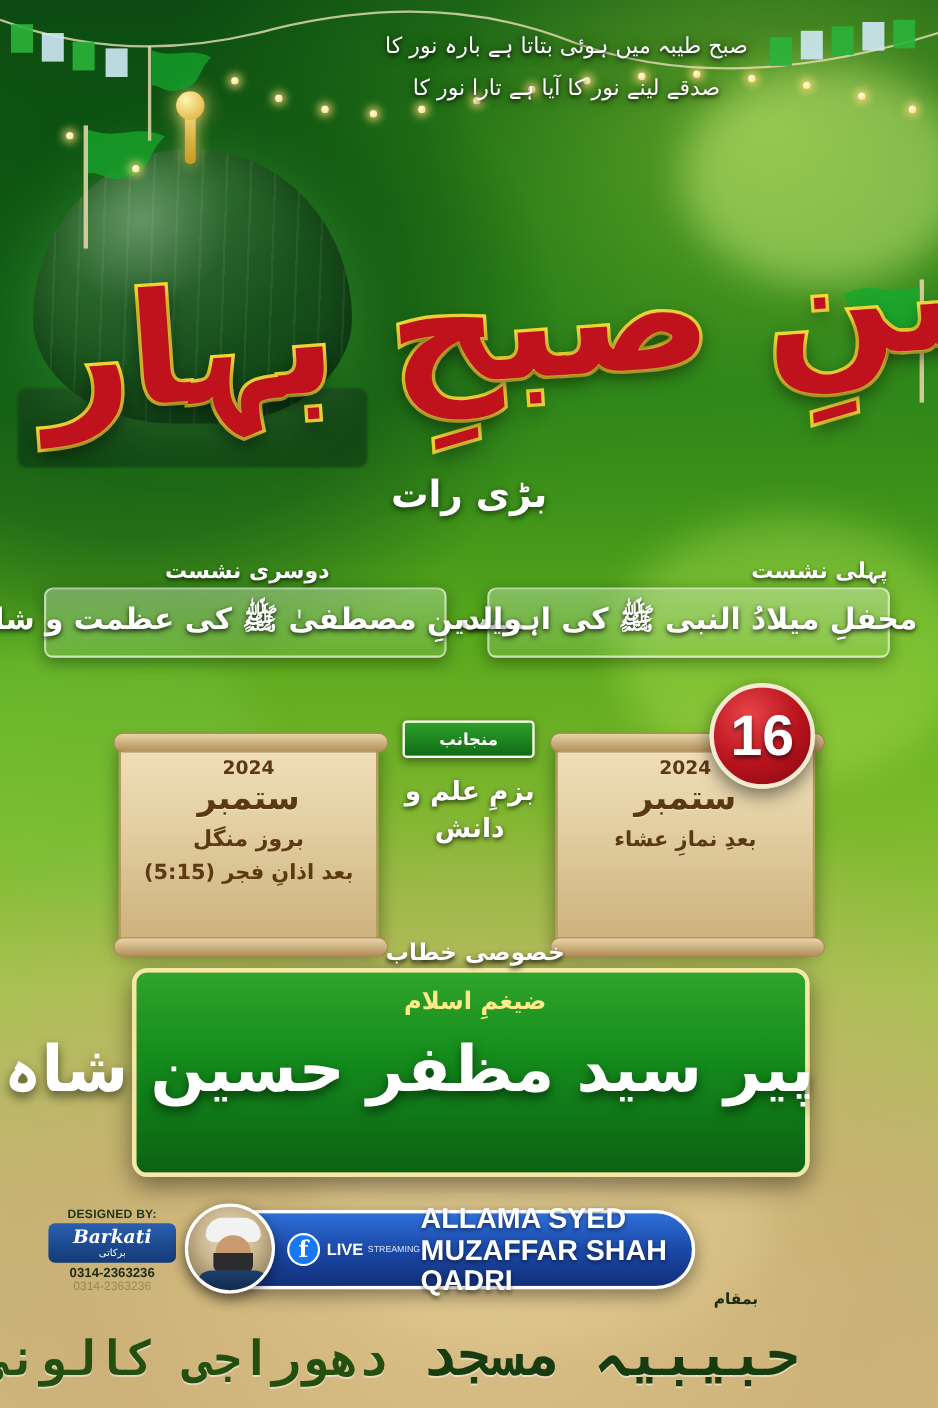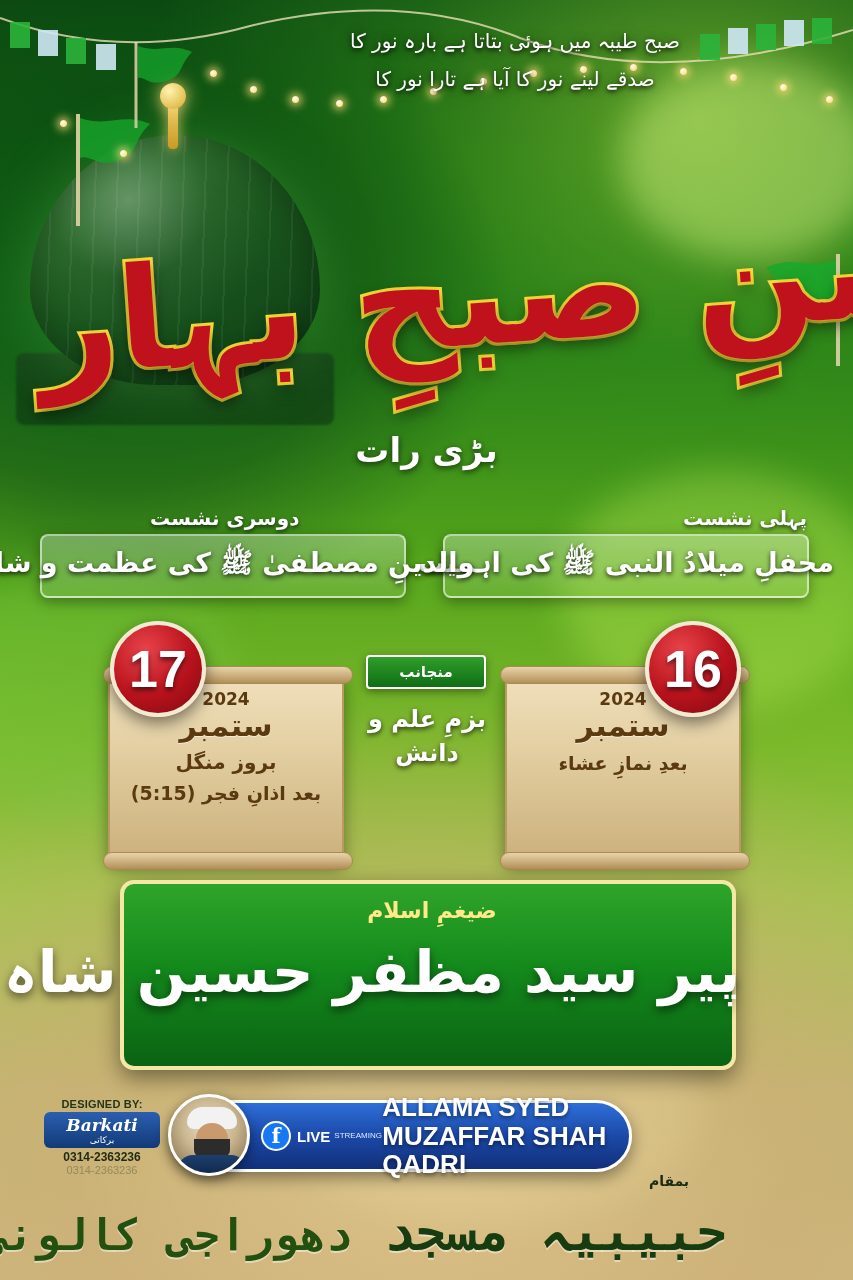--- a/index.html
+++ b/index.html
@@ -423,27 +423,27 @@
     <div class="scroll" style="left:108px;top:48px;">
       <div class="scroll-top"></div>
       <div class="scroll-bot"></div>
       <div class="scroll-inner">
         <div class="scroll-year">2024</div>
         <div class="scroll-month">ستمبر</div>
         <div class="scroll-day">بروز منگل</div>
         <div class="scroll-time">بعد اذانِ فجر (5:15)</div>
       </div>
     </div>
-    <div class="daybadge" style="left:110px;top:-4px;">17</div>
 
     <div class="mid-ribbon">منجانب</div>
     <div class="mid-text">بزمِ علم و دانش</div>
   </div>
 
   <div class="speaker-panel">
+    <div class="speaker-tag">خصوصی خطاب</div>
     <div class="speaker-pre">ضیغمِ اسلام</div>
     <div class="speaker-name">پیر سید مظفر حسین شاہ قادری</div>
   </div>
 
   <div class="designer">
     <div class="designer-label">DESIGNED BY:</div>
     <div class="designer-badge">
       <div class="brand">Barkati</div>
       <div class="sub">بركاتى</div>
     </div>

